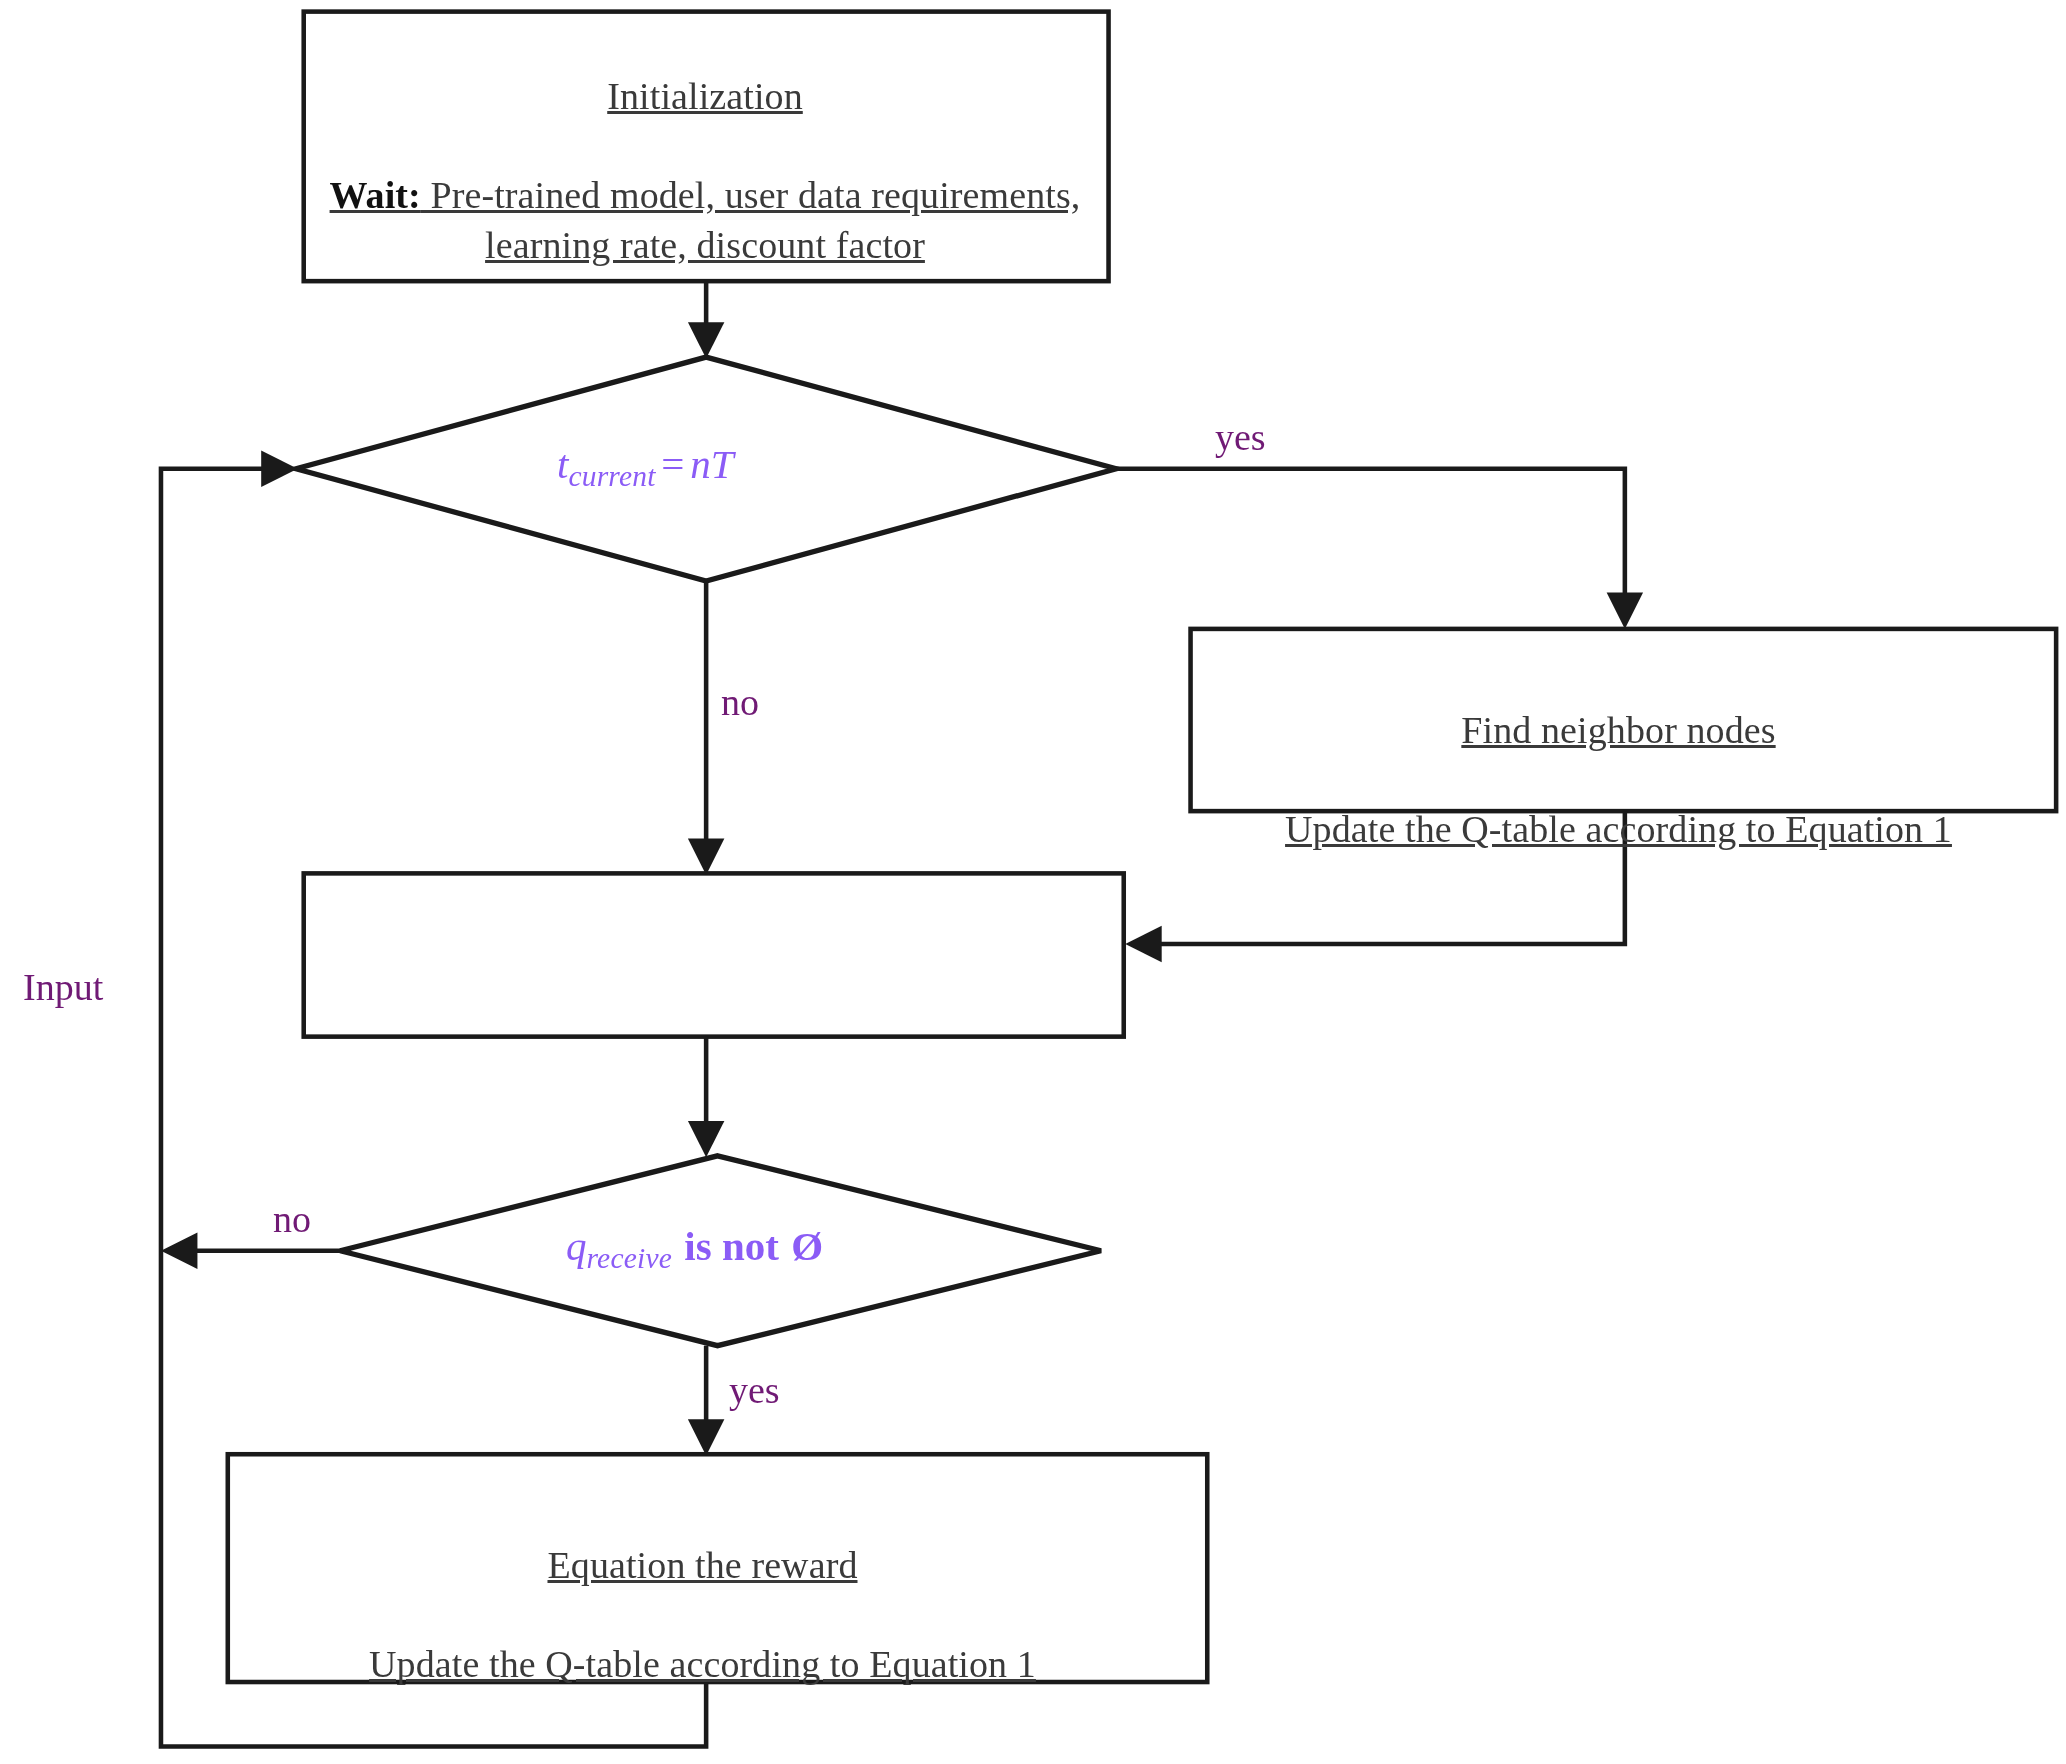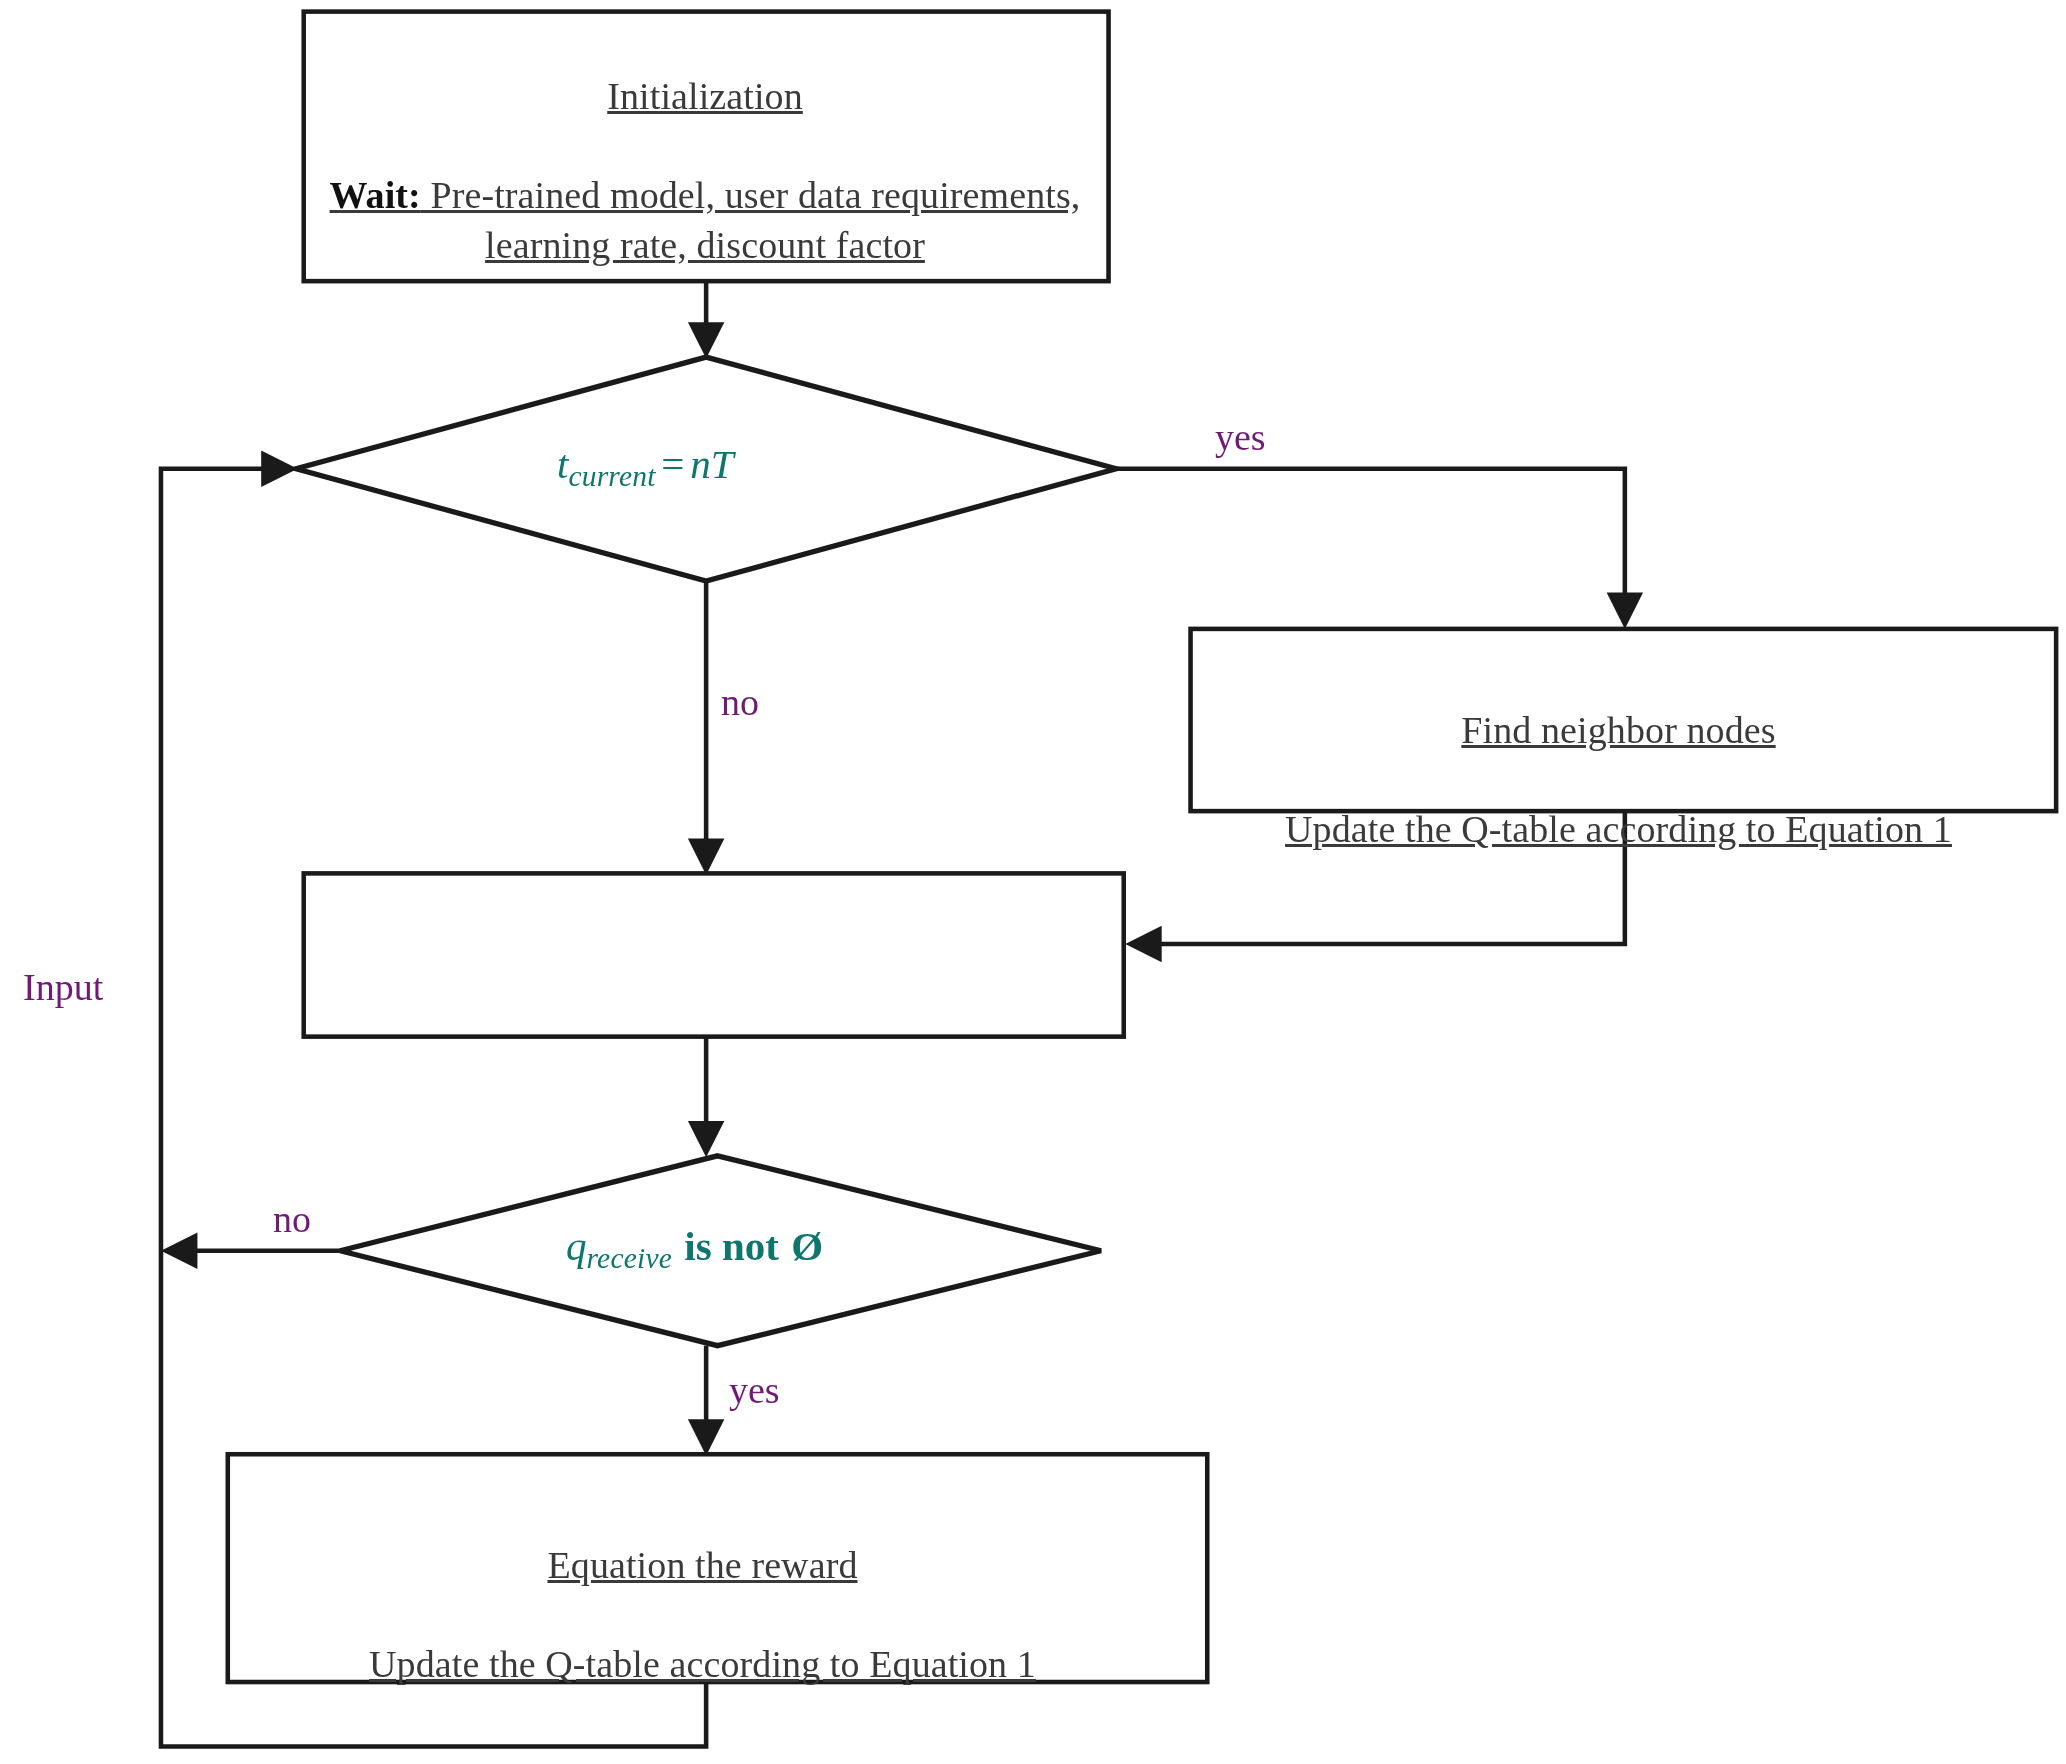--- a/index.html
+++ b/index.html
@@ -67,21 +67,21 @@
   .edge-label {
     position: absolute;
     color: #701a75;
     font-family: "Liberation Serif", "DejaVu Serif", serif;
     font-size: 38px;
     line-height: 1;
     white-space: nowrap;
   }
   .math-text {
     position: absolute;
-    color: #0f766e;
+    color: #8b5cf6;
     font-family: "Liberation Serif", "DejaVu Serif", serif;
     font-size: 41px;
     white-space: nowrap;
     line-height: 1;
   }
   .mi {
     font-style: italic;
   }
   .msub {
     font-style: italic;

